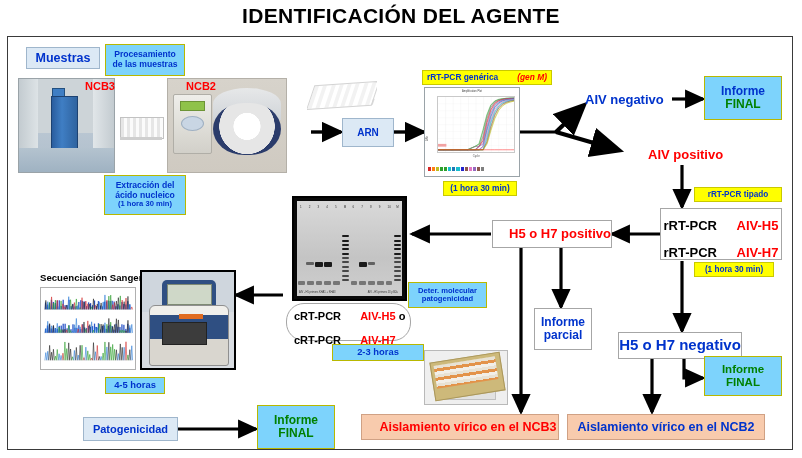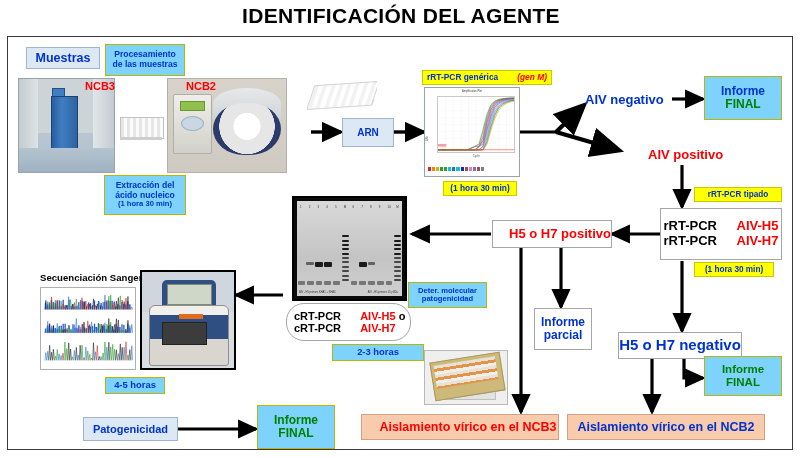--- a/index.html
+++ b/index.html
@@ -131,21 +131,21 @@
   .eg-frame{position:absolute;left:8%;top:12%;width:84%;height:70%;
       background:#cdb97a;transform:rotate(-9deg);border:1px solid #a9965c;}
   .eg-rows{position:absolute;left:12%;top:18%;width:76%;height:44%;
       transform:rotate(-9deg);
       background:repeating-linear-gradient(to bottom,#e8e2d4 0 3px,#e3934a 3px 6px,#f2efe8 6px 9px);}
   .eg-base{position:absolute;left:14%;bottom:8%;width:70%;height:14%;
       background:#e2e2e2;border:1px solid #c0c0c0;}
 
   
   .ml{display:block;}
-  .nowrap{white-space:nowrap;}
+  .nowrap{white-space:nowrap;margin-top:12px;}
 </style>
 </head>
 <body>
 
 <div id="page">
 
   <div class="title">IDENTIFICACIÓN DEL AGENTE</div>
 
   <div class="frame"></div>
 

